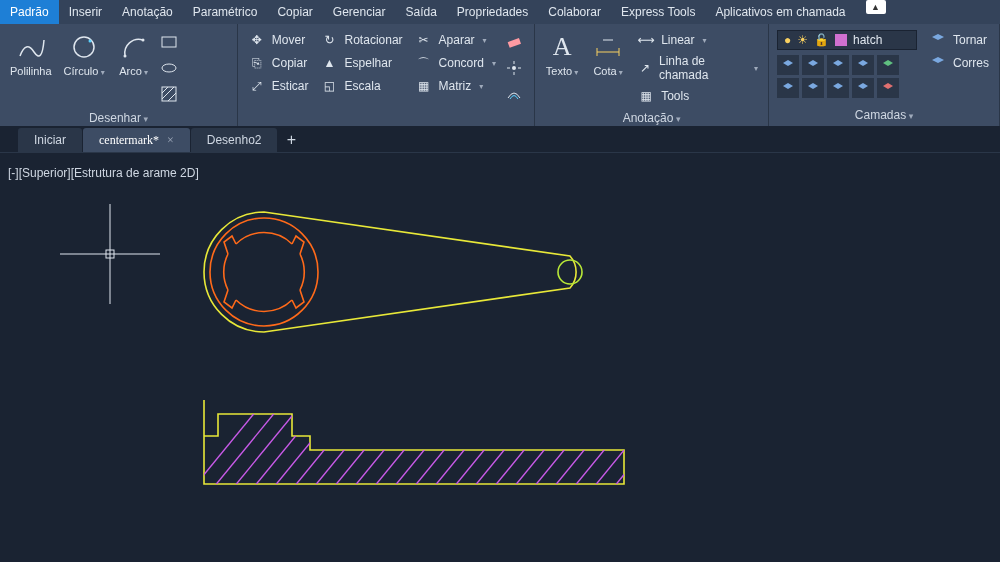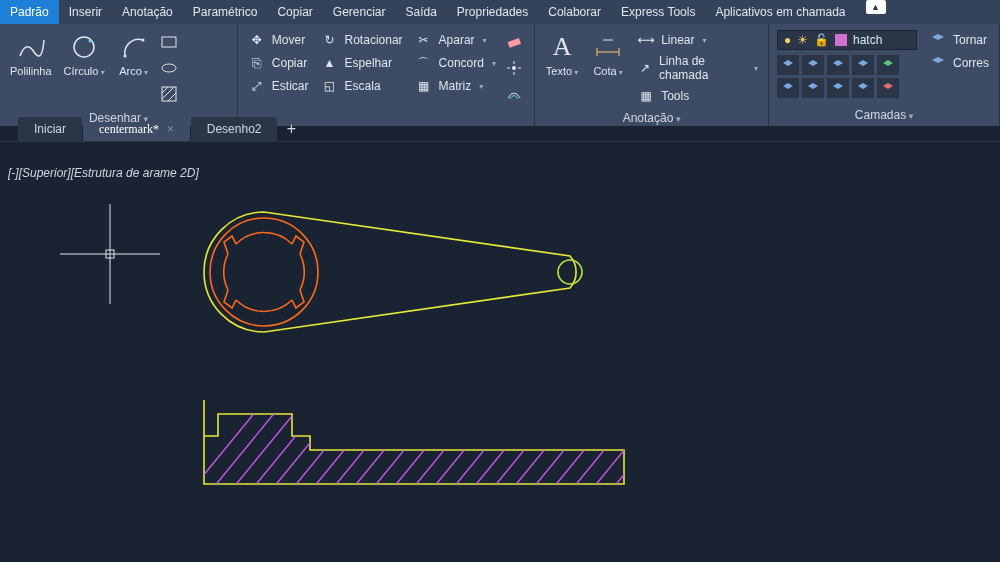--- a/index.html
+++ b/index.html
@@ -77,21 +77,21 @@
     padding:1px 4px; cursor:pointer; font-size:12px; color:#dfe6ee;
   }
   .smallbtn .ico{width:18px;height:18px;display:flex;align-items:center;justify-content:center;}
   .smallbtn .dd{font-size:8px;color:#9faabb;margin-left:2px;}
 
   .minicol { display:flex;flex-direction:column;gap:6px;padding:4px 2px;}
   .minibtn { width:20px;height:20px;display:flex;align-items:center;justify-content:center;cursor:pointer;}
 
   
   .doctabs {
-    height: 16px;
+    height: 27px;
     background: #1a2332;
     display: flex; align-items: flex-end;
     padding-left: 18px; gap: 1px;
     border-bottom: 1px solid #2a3648;
   }
   .doctab {
     height: 24px; padding: 0 16px;
     background: #2a3648;
     display:flex;align-items:center;gap:8px;
     font-size:12px; color:#cfd7e2;
@@ -99,21 +99,20 @@
     cursor:pointer;
   }
   .doctab.active { background:#3d4c64; color:#fff;font-family:Liberation Serif, serif;}
   .doctab .close{font-size:12px;color:#9faabb;}
   .addtab{width:26px;display:flex;align-items:center;justify-content:center;height:24px;color:#cfd7e2;font-size:16px;cursor:pointer;}
 
   
   .canvas {
     position: absolute; top: 154px; left:0; right:0; bottom:0;
     background: #1a2332;
-    font-style: italic;
   }
   .viewlabel {
     position:absolute; top:12px; left:8px;
     color:#cfd7e2; font-size:12px;
   }
 
   
   .layerbox {
     background:#2a3648; border:1px solid #1a2332;
     padding:2px 6px; display:flex;align-items:center;gap:6px;

